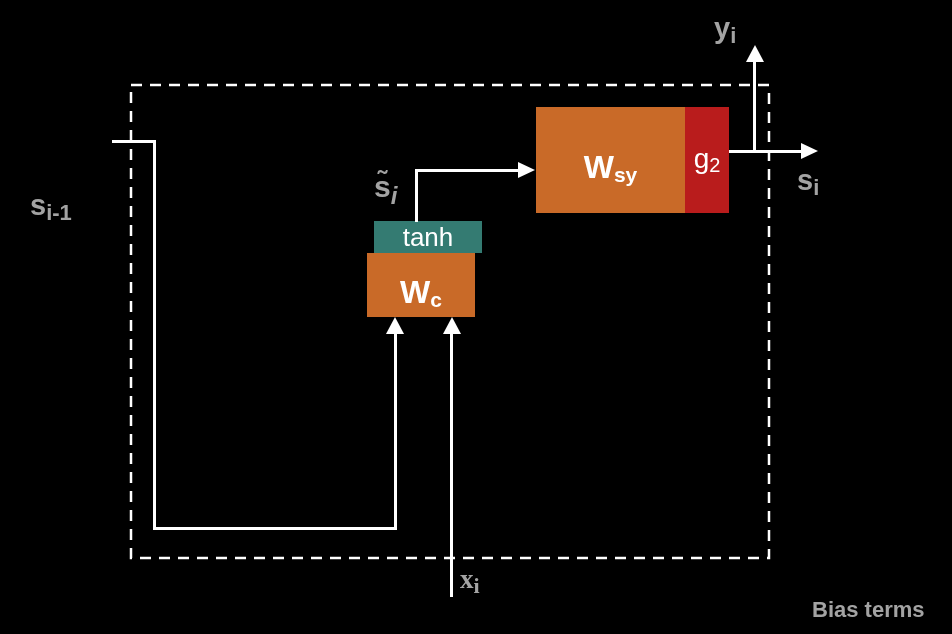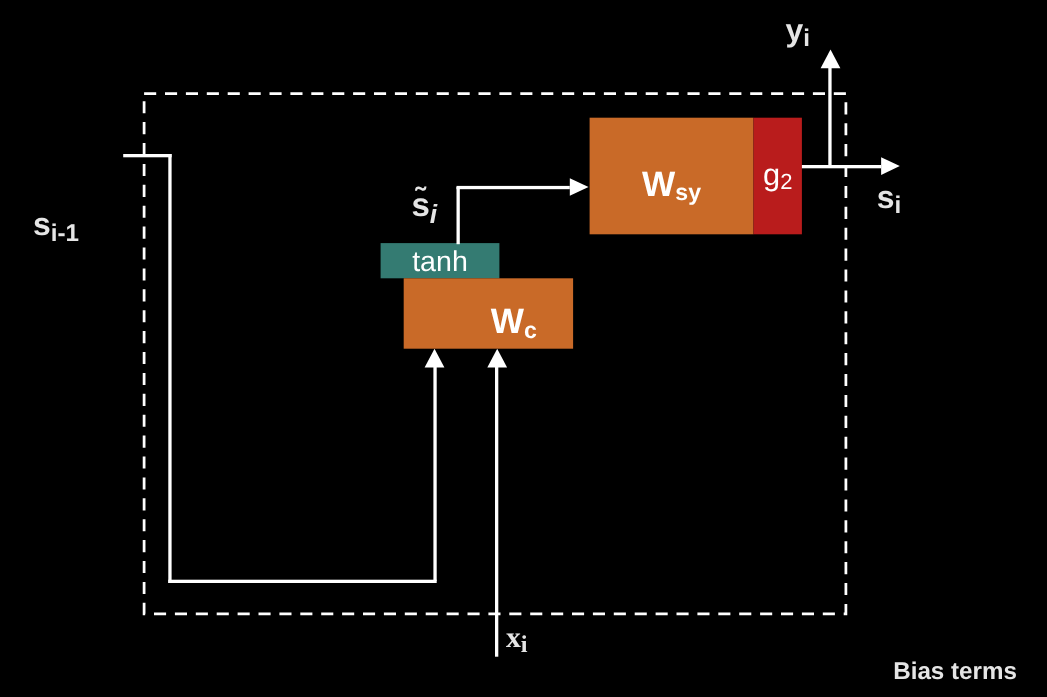--- a/index.html
+++ b/index.html
@@ -26,21 +26,21 @@
     border-top: 8px solid transparent;
     border-bottom: 8px solid transparent;
     border-left: 17px solid #ffffff;
   }
   .lbl {
     position: absolute;
     font-weight: bold;
     font-size: 29px;
     line-height: 1;
     white-space: nowrap;
-    color: #e5e5e5;
+    color: #a3a3a3;
   }
   .lbl .sub {
     font-size: 22px;
     vertical-align: -5px;
     font-weight: bold;
   }
   .box { position: absolute; display: flex; align-items: center; justify-content: center; }
   .box-label { font-weight: bold; font-size: 32px; line-height: 1; color: #ffffff; margin-top: 16px; }
   .box-label .sub { font-size: 21px; vertical-align: -4px; }
   .tanh-label { font-size: 26px; font-weight: 500; line-height: 1; color: #ffffff; }
@@ -79,24 +79,24 @@
   <div class="line" style="left:153px; top:527px; width:244px; height:3px;"></div>
   <div class="line" style="left:394px; top:332px; width:3px; height:196px;"></div>
   <div class="arrow-up" style="left:386px; top:317px;"></div>
 
   <div class="line" style="left:450px; top:332px; width:3px; height:265px;"></div>
   <div class="arrow-up" style="left:443px; top:317px;"></div>
   <div class="lbl" style="left:460px; top:566px; font-size:27px;font-family:Liberation Serif, serif;">
     <span>x</span><span class="sub">i</span>
   </div>
 
-  <div class="box" style="left: 346px; top: 221px; width: 108px; height: 32px; background-color: rgb(52, 123, 114); text-align: center;">
+  <div class="box" style="left: 374px; top: 221px; width: 108px; height: 32px; background-color: rgb(52, 123, 114); text-align: center;">
     <span class="tanh-label">tanh</span>
   </div>
-  <div class="box" style="left: 367px; top: 253px; width: 108px; height: 64px; background-color: rgb(201, 106, 40); padding-left: 46px;">
+  <div class="box" style="left: 367px; top: 253px; width: 108px; height: 64px; background-color: rgb(201, 106, 40);">
     <span class="box-label">
       <span>W</span><span class="sub">c</span>
     </span>
   </div>
 
   <div class="lbl stilde" style="left:374px; top:172px;">
     <span>s̃</span><span class="sub">i</span>
   </div>
 
   <div class="line" style="left:415px; top:170px; width:3px; height:52px;"></div>

